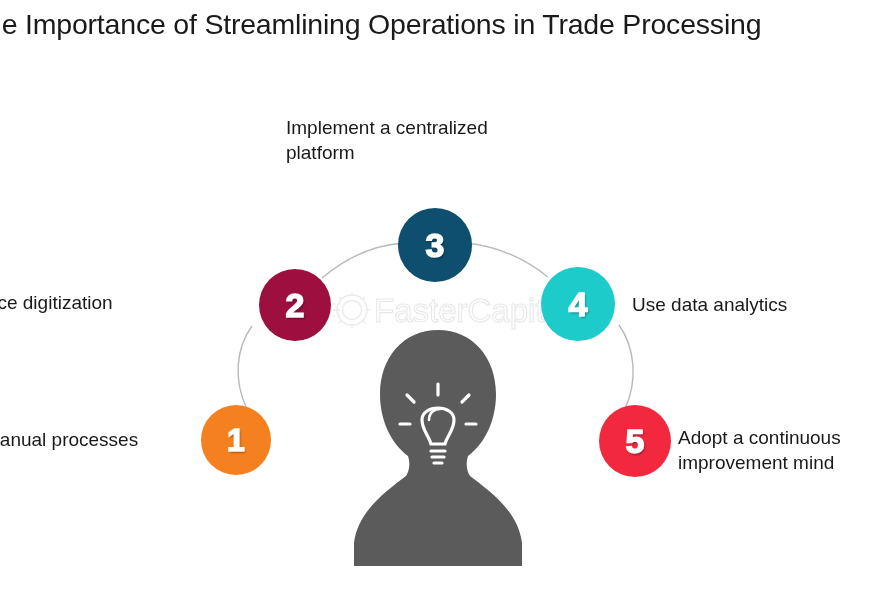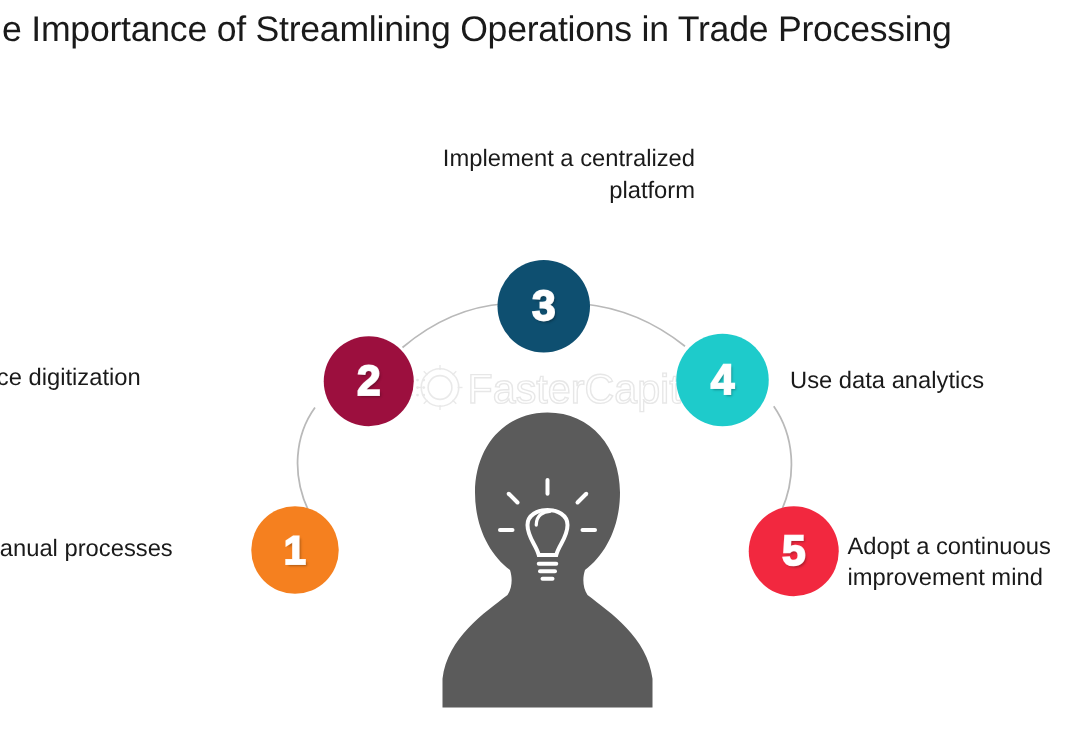--- a/index.html
+++ b/index.html
@@ -108,21 +108,21 @@
     position: absolute;
     font-family: "Liberation Sans", sans-serif;
     font-size: 19px;
     line-height: 25px;
     color: #1a1a1a;
     white-space: pre-line;
   }
 
   .label-1 { left: -16px;  top: 367px; width: 230px; text-align: left; }
   .label-2 { left: -30px;  top: 230px; width: 235px; text-align: left; }
-  .label-3 { left: 286px;  top: 55px;  width: 270px; text-align: right; }
+  .label-3 { left: 286px;  top: 55px;  width: 270px; text-align: left; }
   .label-4 { left: 632px;  top: 232px; width: 250px; text-align: left; }
   .label-5 { left: 678px;  top: 365px; width: 230px; text-align: left; }
 </style>
 </head>
 <body>
 
 <div id="canvas" style="background: rgb(255, 255, 255);">
 
   <div id="title" style="color: rgb(26, 26, 26);">he Importance of Streamlining Operations in Trade Processing</div>
 

